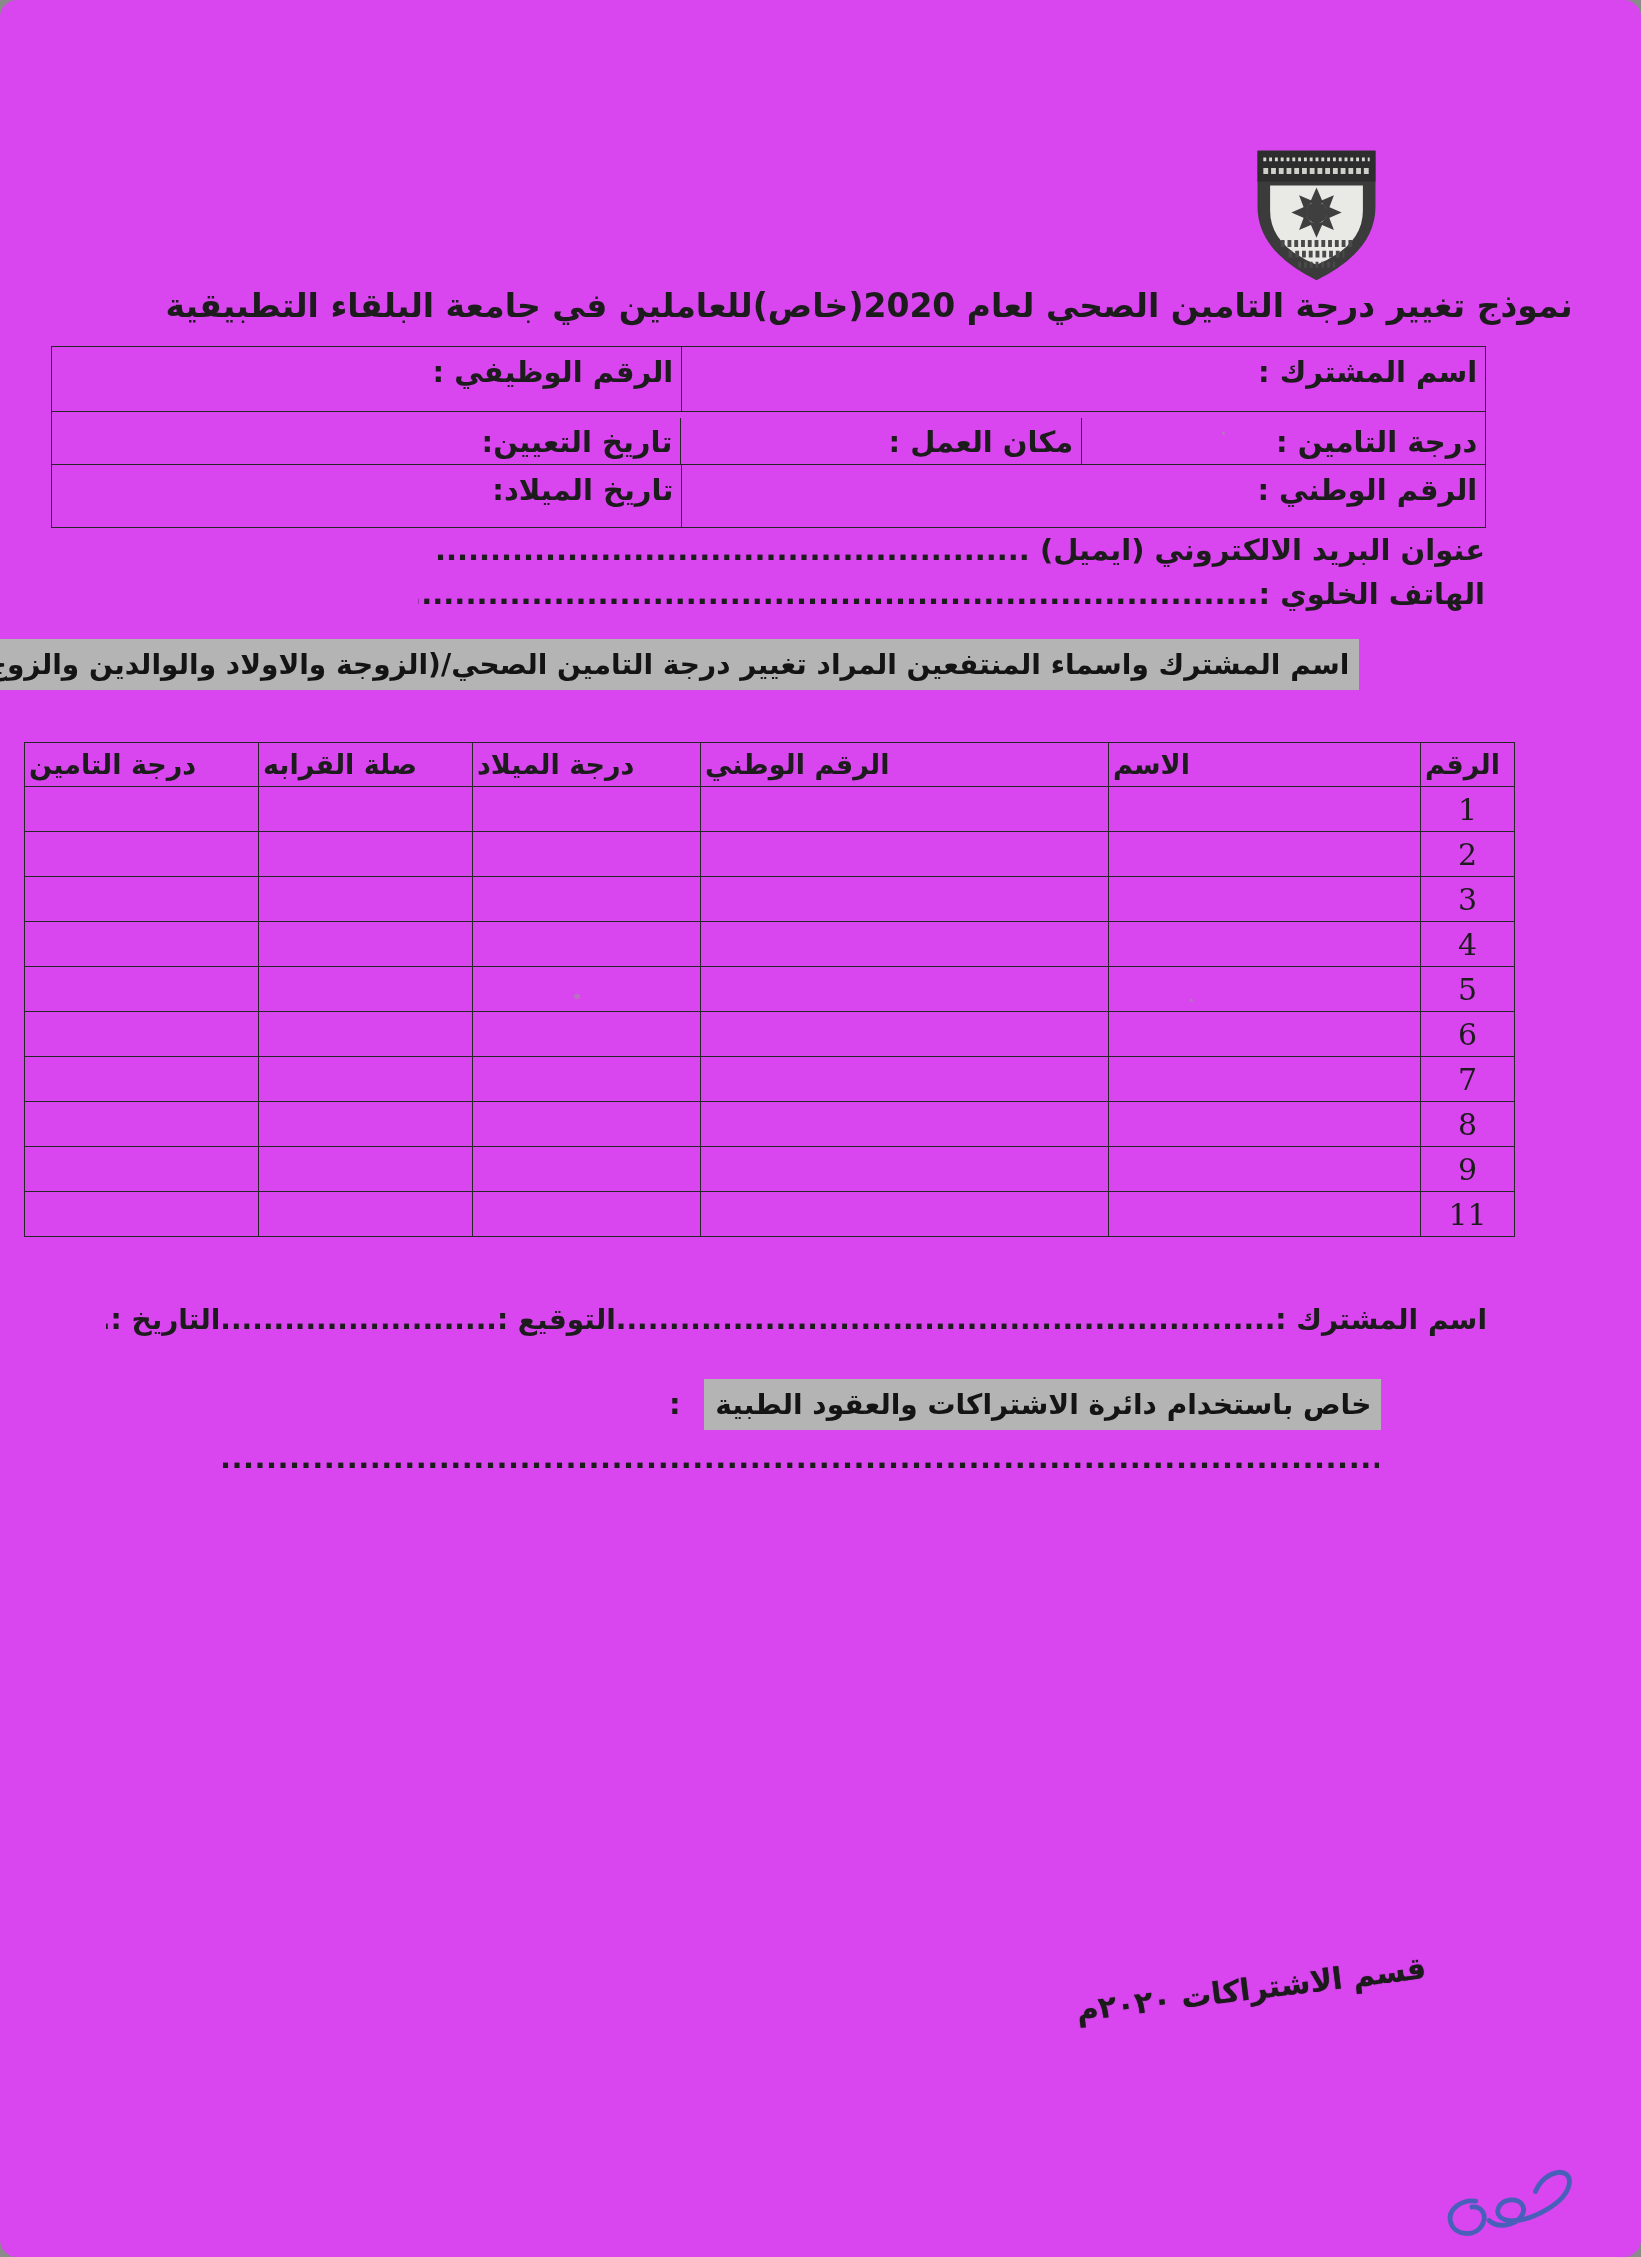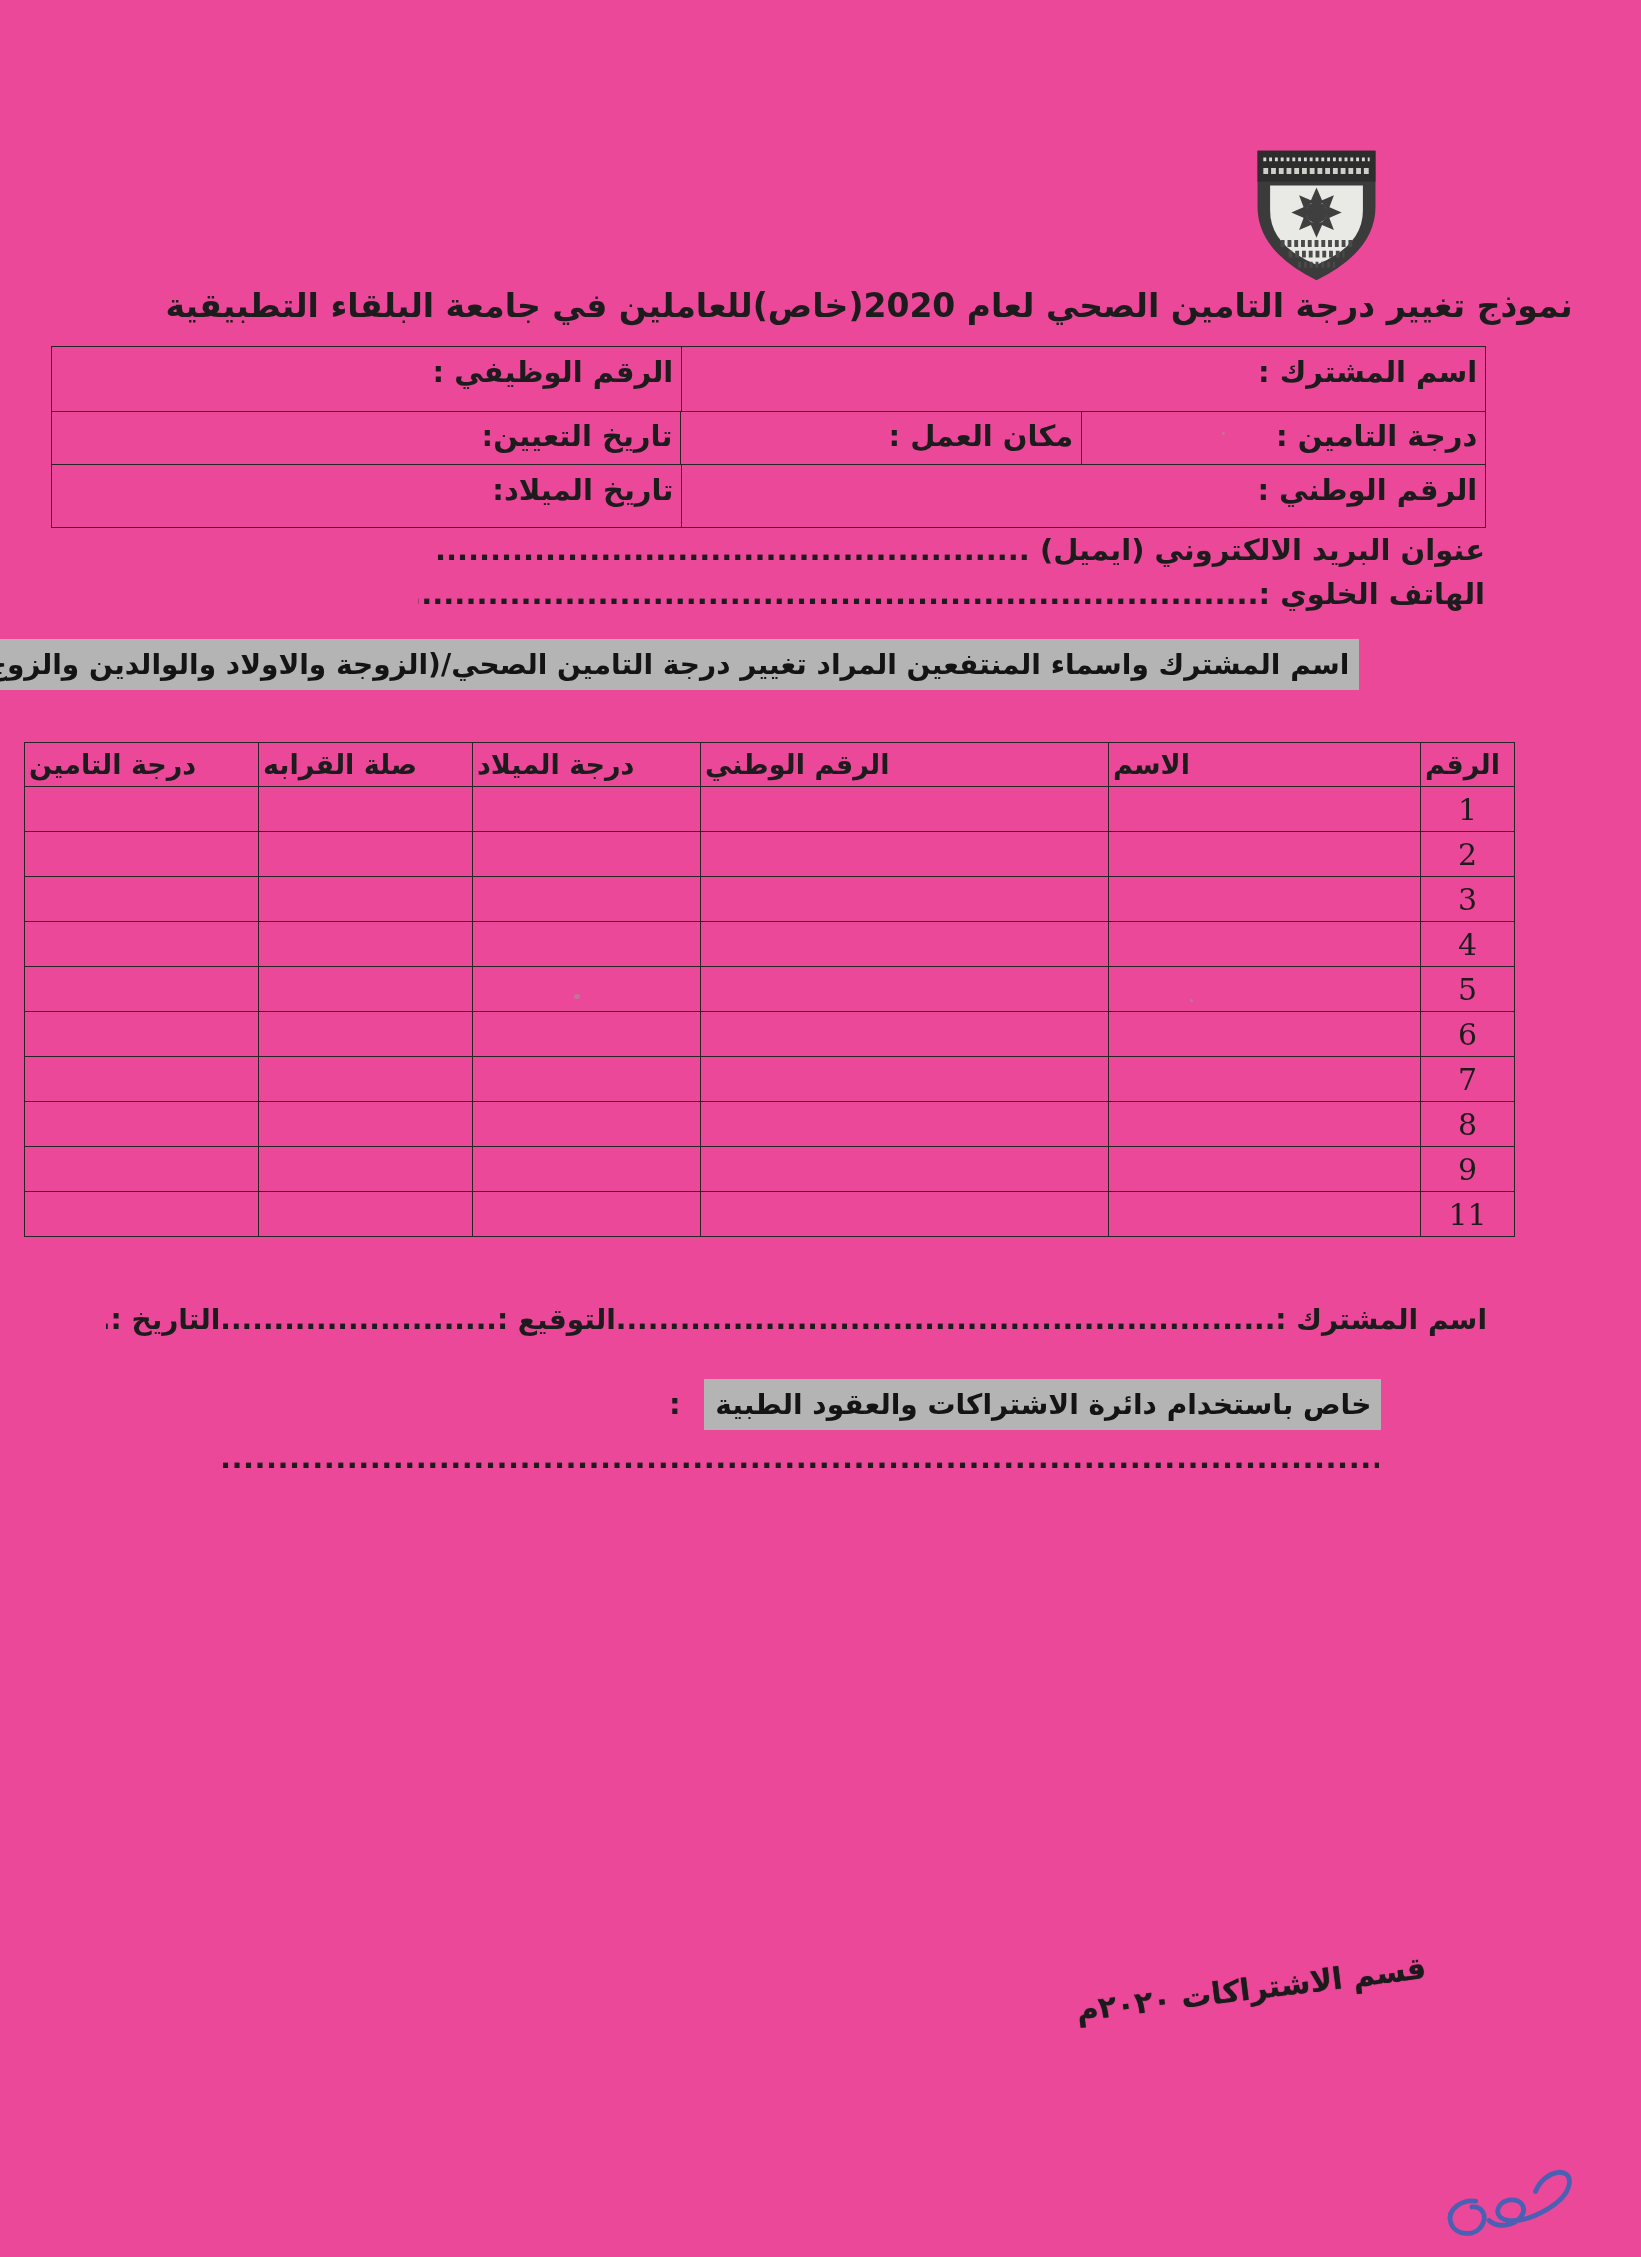--- a/index.html
+++ b/index.html
@@ -1,20 +1,21 @@
 <!DOCTYPE html>
 <html lang="ar"><head>
 <meta charset="utf-8">
 <style>
   html,body{margin:0;padding:0;background:#8a8a8a;}
   .page{
     position:relative; width:1641px; height:2257px; margin:0 auto;
-    background:#ec4899; overflow:hidden;
+    background:#d946ef; overflow:hidden;
     font-family:"DejaVu Sans","Liberation Sans",sans-serif;
     color:#1c1c1c;
+    border-radius:17px;
   }
   
   .logo{position:absolute; left:1244px; top:141px; width:145px; height:147px;}
   
   .title{
     position:absolute; left:145px; top:286px; width:1448px;
     text-align:center; font-size:33px; font-weight:bold; direction:rtl;
     white-space:nowrap; letter-spacing:0.2px;
   }
   
@@ -23,21 +24,21 @@
     direction:rtl; border:1.9px solid #262626;
   }
   .info-row{display:flex;}
   .info-row + .info-row{border-top:1.9px solid #262626;}
   .info-cell{
     box-sizing:border-box; padding:7.7px 7.7px 0 3.9px;
     font-size:29px; font-weight:bold; white-space:nowrap; overflow:hidden;
   }
   .info-row .info-cell:not(:last-child){border-left:1.9px solid #262626;}
   .r1{height:64px;} .r2{height:52px;} .r3{height:62px;}
-  .r2 .info-cell{padding-top:6.8px;}
+  .r2 .info-cell{padding-top:6.8px;margin-top:6px;}
   
   .dotline{
     position:absolute; direction:rtl; white-space:nowrap; overflow:hidden;
     font-size:29px; font-weight:bold;
   }
   .email-line{right:156px; top:533px; width:1048px;}
   .phone-line{right:156px; top:577px; width:1067px;}
   
   .note-bar{
     position:absolute; right:282px; top:639px; direction:rtl; white-space:nowrap;

